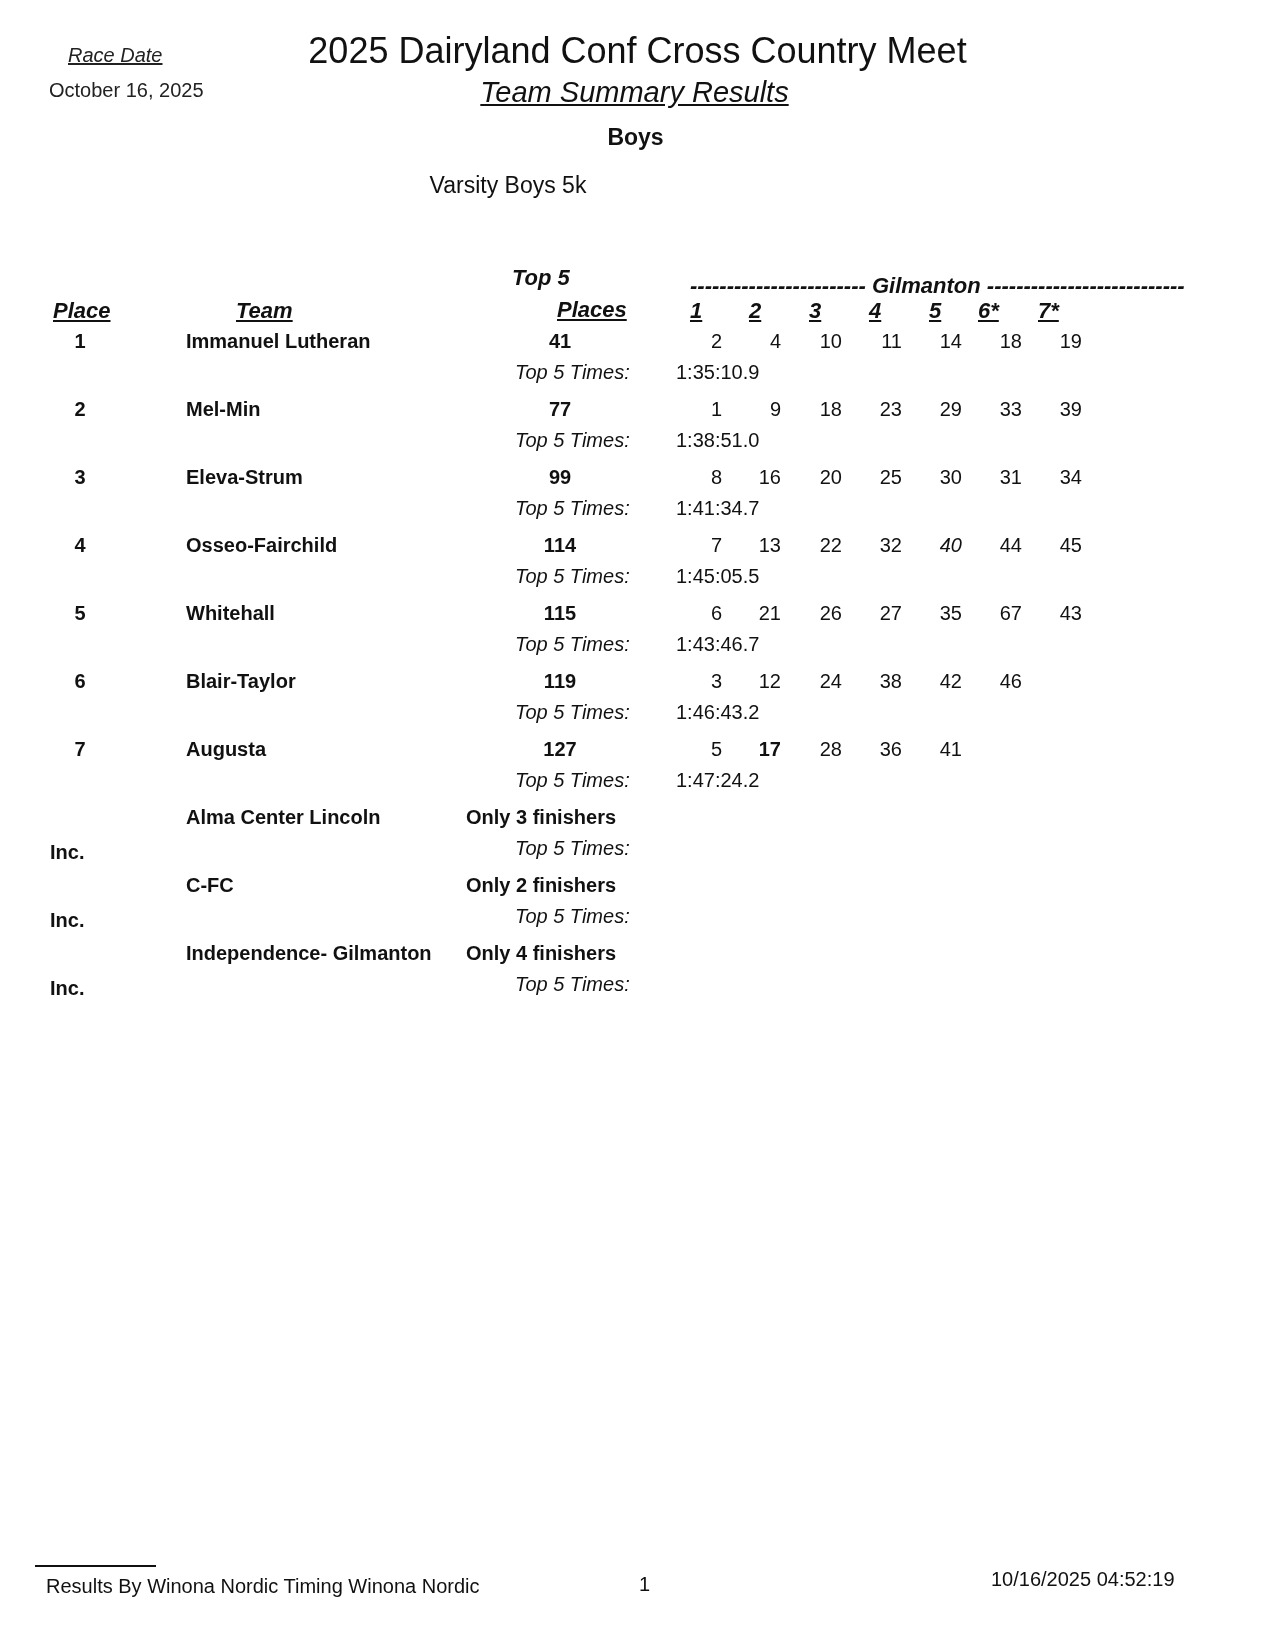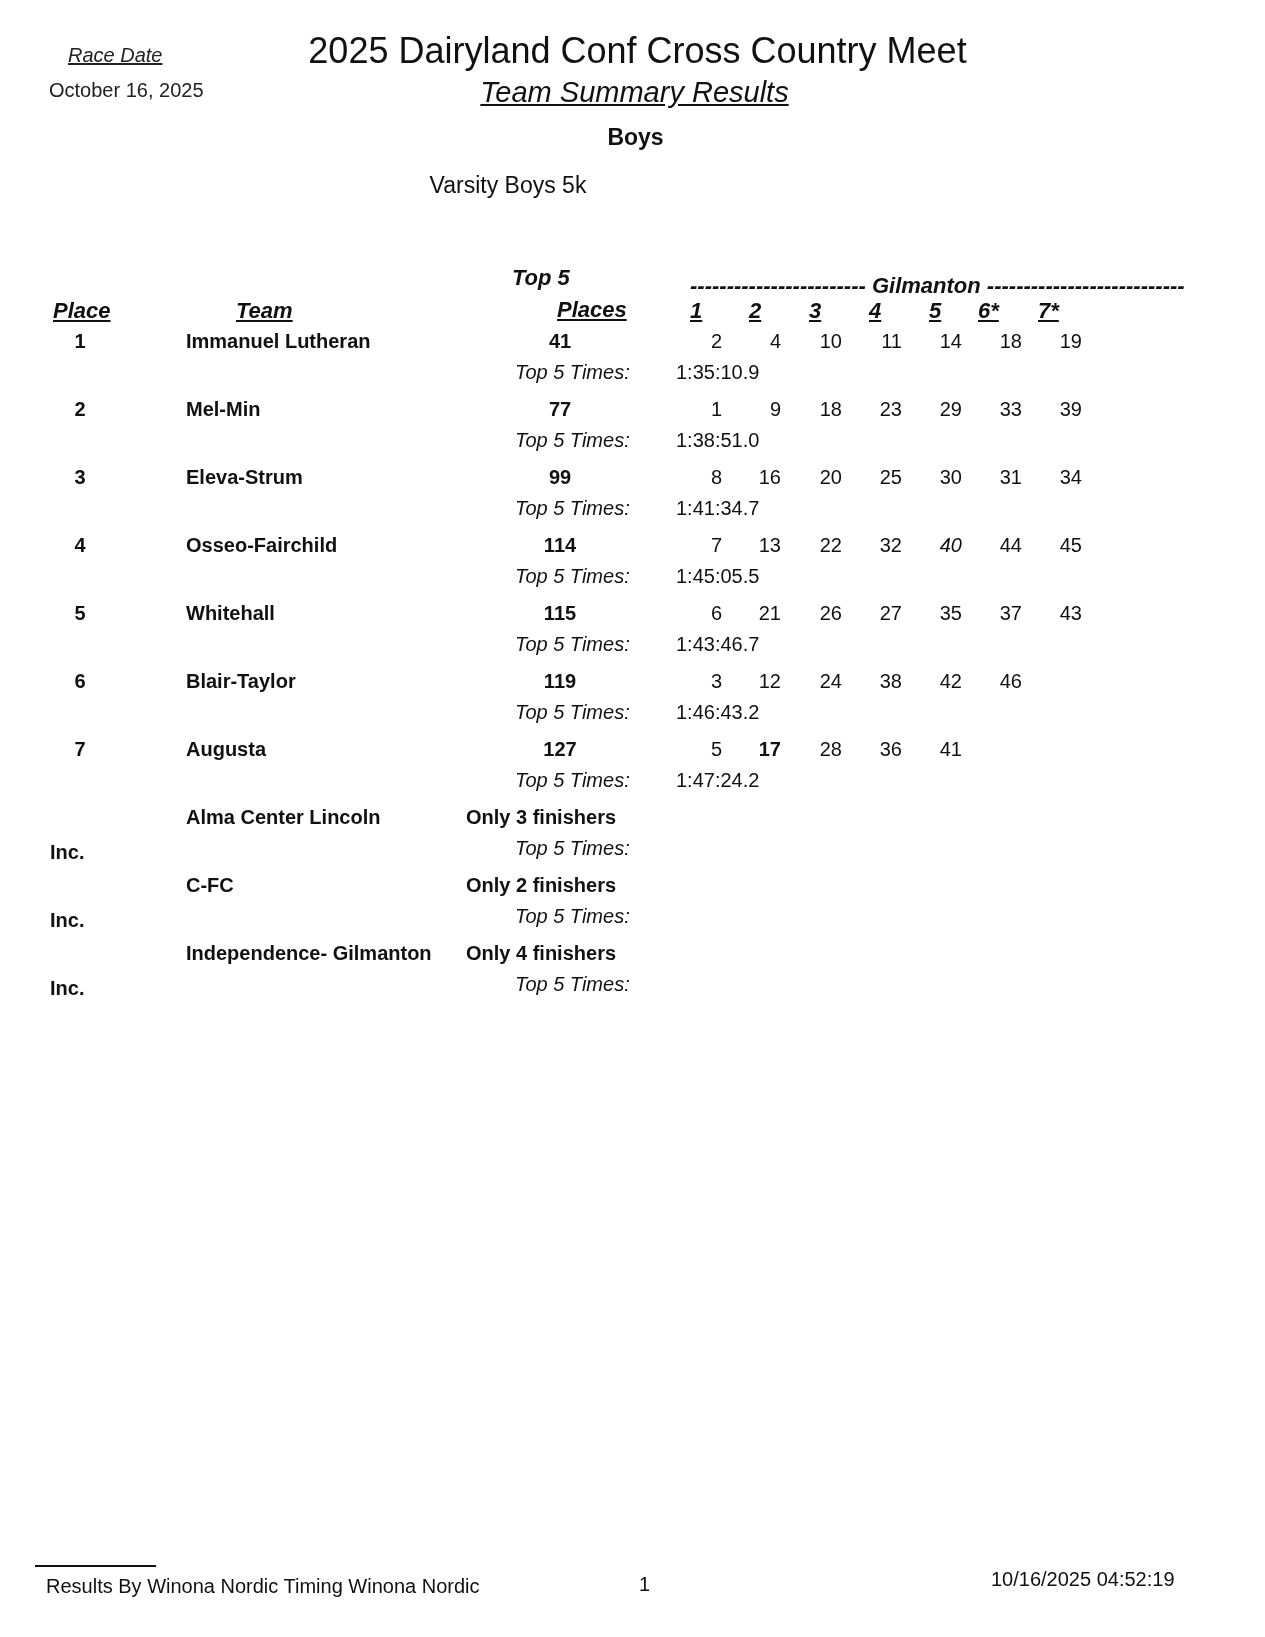--- a/index.html
+++ b/index.html
@@ -127,21 +127,21 @@
 
   <div class="row" style="top:602px;">
     <div class="cell b place">5</div>
     <div class="cell b team">Whitehall</div>
     <div class="cell b score">115</div>
     <div class="cell fin" style="left:682px;">6</div>
     <div class="cell fin" style="left:741px;">21</div>
     <div class="cell fin" style="left:802px;">26</div>
     <div class="cell fin" style="left:862px;">27</div>
     <div class="cell fin" style="left:922px;">35</div>
-    <div class="cell fin" style="left:982px;">37</div>
+    <div class="cell fin" style="left:982px;">67</div>
     <div class="cell fin" style="left:1042px;">43</div>
     <div class="cell t5label">Top  5 Times:</div>
     <div class="cell t5time">1:43:46.7</div>
   </div>
 
   <div class="row" style="top:670px;">
     <div class="cell b place">6</div>
     <div class="cell b team">Blair-Taylor</div>
     <div class="cell b score">119</div>
     <div class="cell fin" style="left:682px;">3</div>

